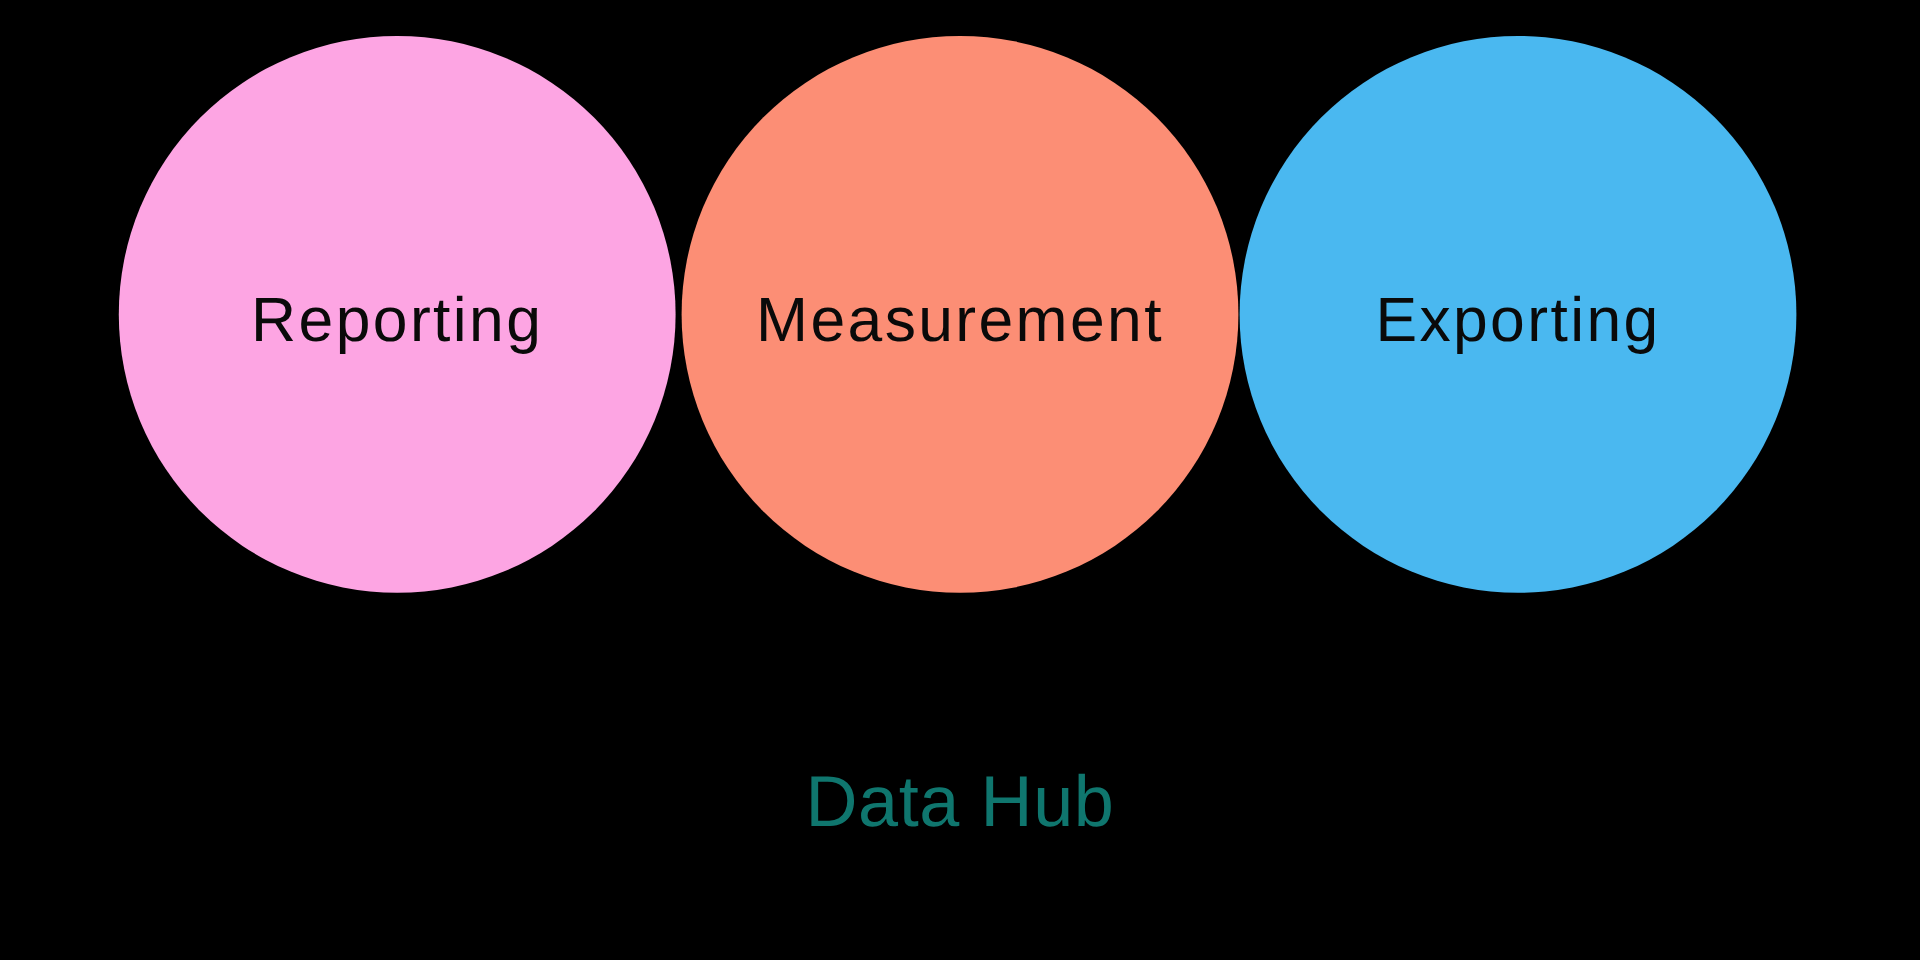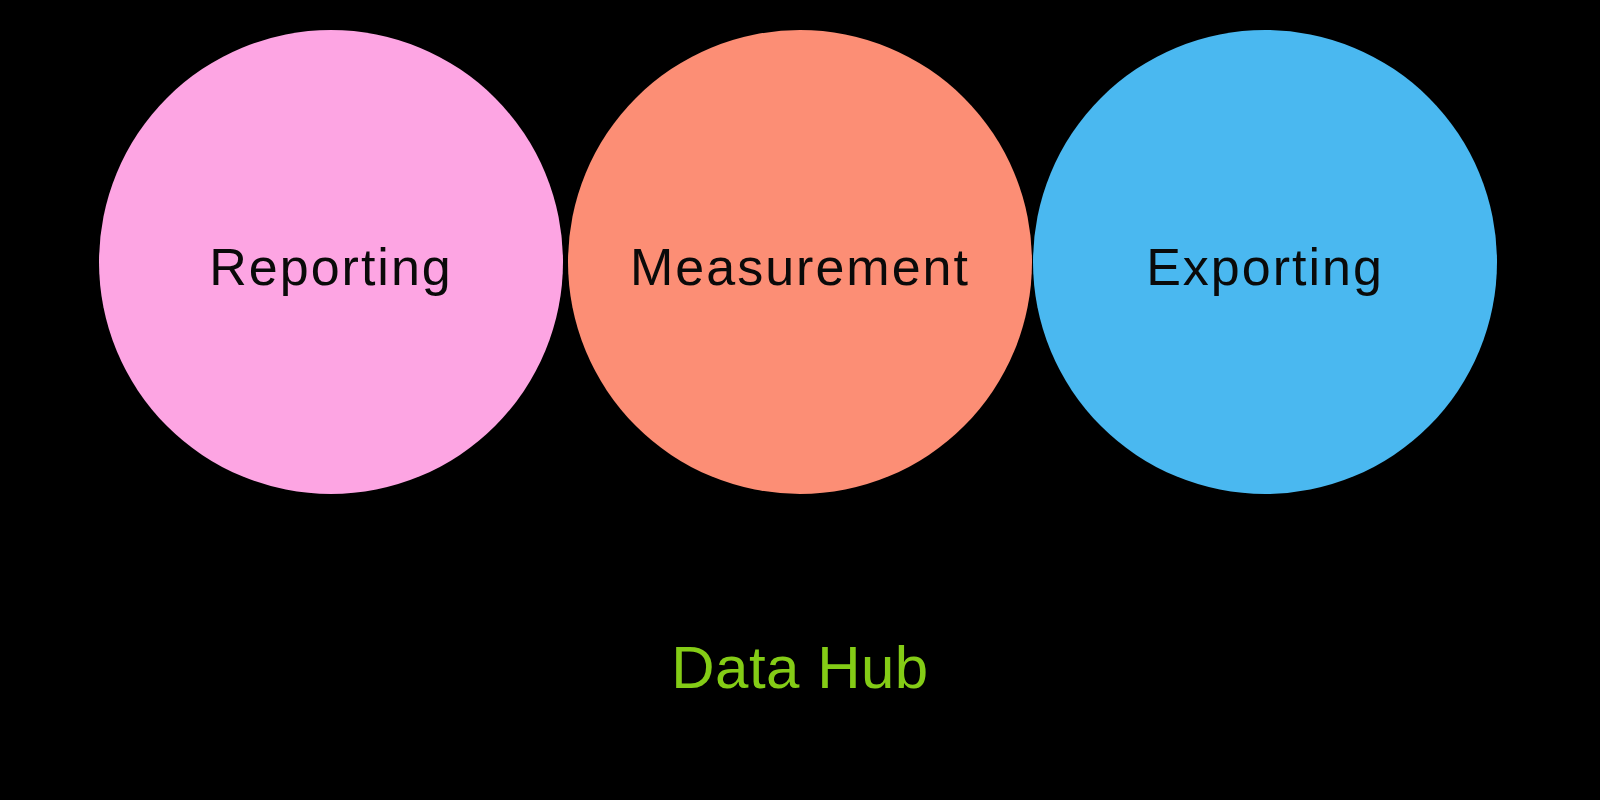--- a/index.html
+++ b/index.html
@@ -70,16 +70,16 @@
 
   <div class="circle circle-measurement" style="background-color: rgb(252, 142, 117);">
     <span class="node-label">Measurement</span>
   </div>
 
   <div class="circle circle-exporting" style="background-color: rgb(74, 184, 240);">
     <span class="node-label">Exporting</span>
   </div>
 
   <div class="hub-title-wrap">
-    <span class="hub-title" style="color: #84cc16;">Data Hub</span>
+    <span class="hub-title" style="color: #0f766e;">Data Hub</span>
   </div>
 
 </div>
 
 </body></html>

